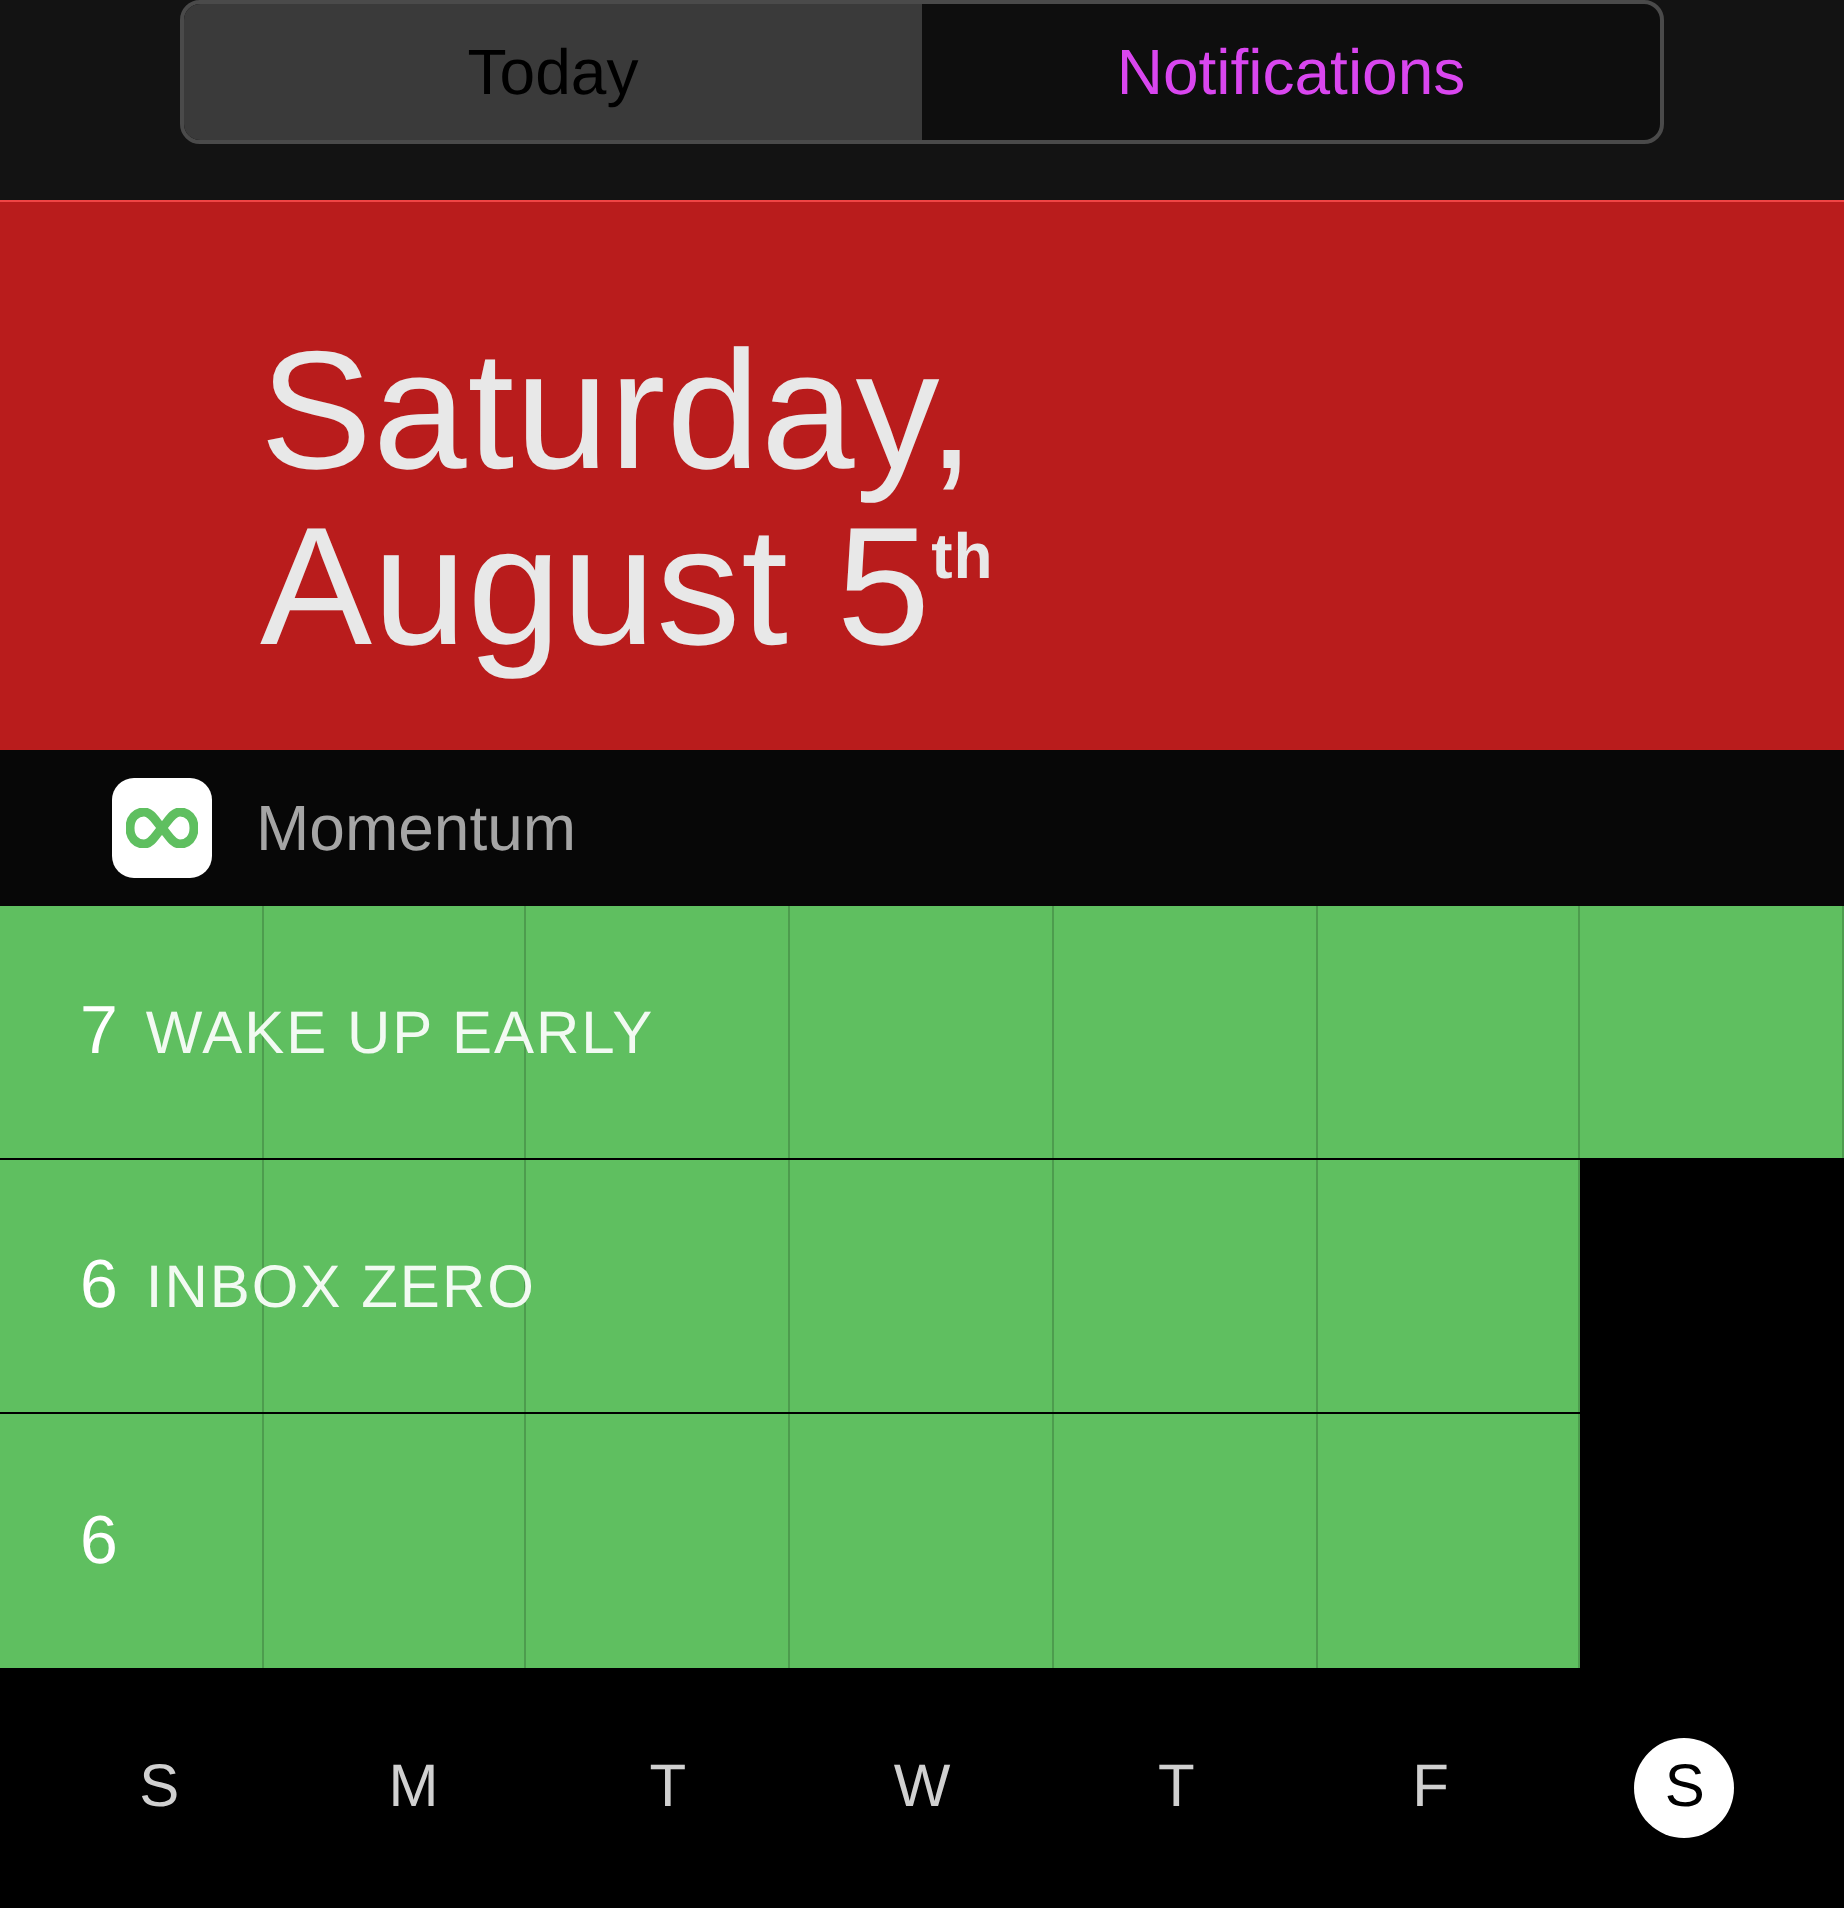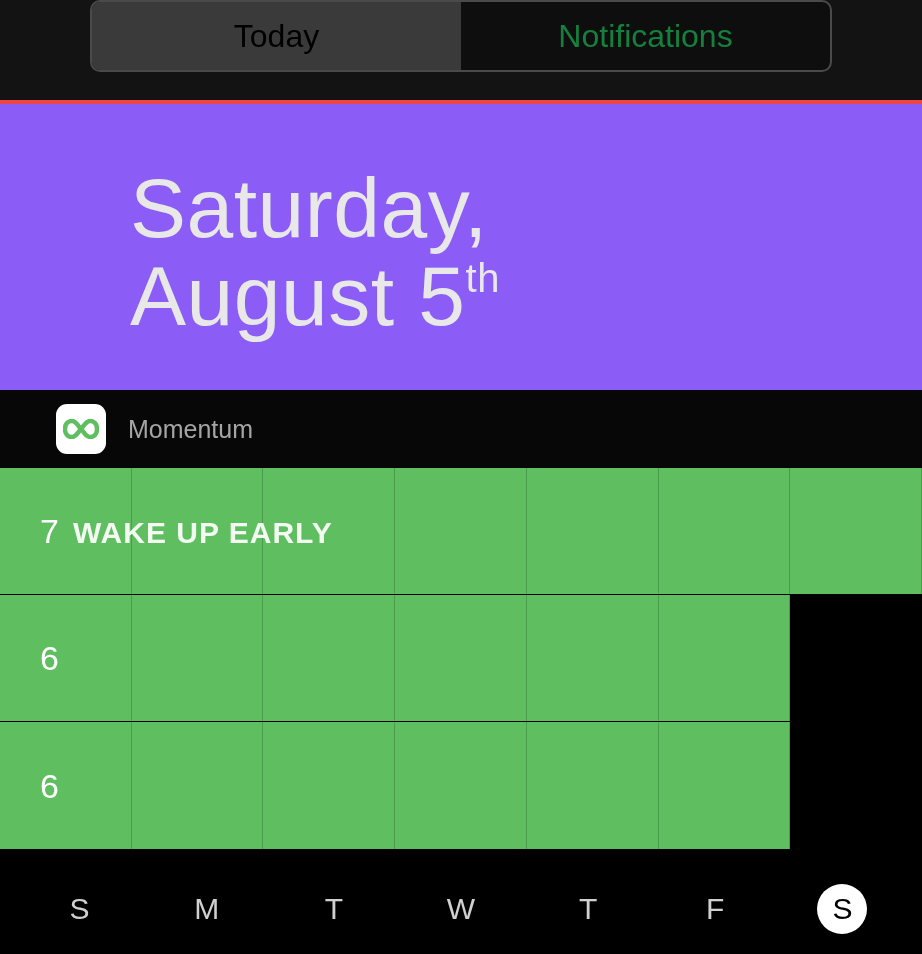--- a/index.html
+++ b/index.html
@@ -29,47 +29,47 @@
     border-radius: 10px;
     overflow: hidden;
     background: #0e0e0e;
   }
   .seg {
     flex: 1;
     display: flex;
     align-items: center;
     justify-content: center;
     font-size: 32px;
-    color: #15803d;
+    color: #d946ef;
     font-weight: 400;
     cursor: pointer;
   }
   .seg.active {
     background: #3a3a3a;
     color: #000;
   }
   .date-block {
-    padding: 60px 0 50px 130px;
-    border-top: 4px solid #ef4444;
+    padding: 60px 0 38px 130px;
+    border-top: 1px solid #ef4444;
     margin-top: 28px;
-    background: #8b5cf6;
+    background: #b91c1c;
   }
   .date-line {
     font-size: 84px;
     font-weight: 200;
     line-height: 1.05;
     color: #e8e8e8;
     letter-spacing: 0.5px;
   }
   .date-line sup {
-    font-size: 40px;
+    font-size: 32px;
     vertical-align: super;
     position: relative;
     top: -4px;
-    font-weight: 400;
+    font-weight: 700;
   }
   .widget {
     background: #000;
   }
   .widget-header {
     display: flex;
     align-items: center;
     gap: 22px;
     padding: 14px 0 14px 56px;
     background: #070707;
@@ -79,21 +79,21 @@
     width: 50px;
     height: 50px;
     border-radius: 11px;
     background: #fff;
     display: flex;
     align-items: center;
     justify-content: center;
   }
   .app-icon svg { display: block; }
   .widget-title {
-    font-size: 25px;
+    font-size: 32px;
     color: #a5a5a5;
     font-weight: 400;
     text-align: right;
   }
   .habits {
     display: flex;
     flex-direction: column;
     background: #000;
   }
   .habit-row {
@@ -120,21 +120,21 @@
     gap: 14px;
     pointer-events: none;
   }
   .habit-count {
     font-size: 34px;
     font-weight: 500;
     color: #fff;
   }
   .habit-name {
     font-size: 30px;
-    font-weight: 700;
+    font-weight: 400;
     color: rgba(255,255,255,0.92);
     letter-spacing: 1px;
   }
   .daybar {
     display: flex;
     height: 120px;
     align-items: center;
     padding: 0 16px;
     background: #000;
   }
@@ -205,20 +205,21 @@
         <div class="habit-row">
           <div class="cell on"></div>
           <div class="cell on"></div>
           <div class="cell on"></div>
           <div class="cell on"></div>
           <div class="cell on"></div>
           <div class="cell on"></div>
           <div class="cell off"></div>
           <div class="habit-label">
             <span class="habit-count">6</span>
+            <span class="habit-name">INBOX ZERO</span>
           </div>
         </div>
         <div class="habit-row">
           <div class="cell on"></div>
           <div class="cell on"></div>
           <div class="cell on"></div>
           <div class="cell on"></div>
           <div class="cell on"></div>
           <div class="cell on"></div>
           <div class="cell off"></div>

